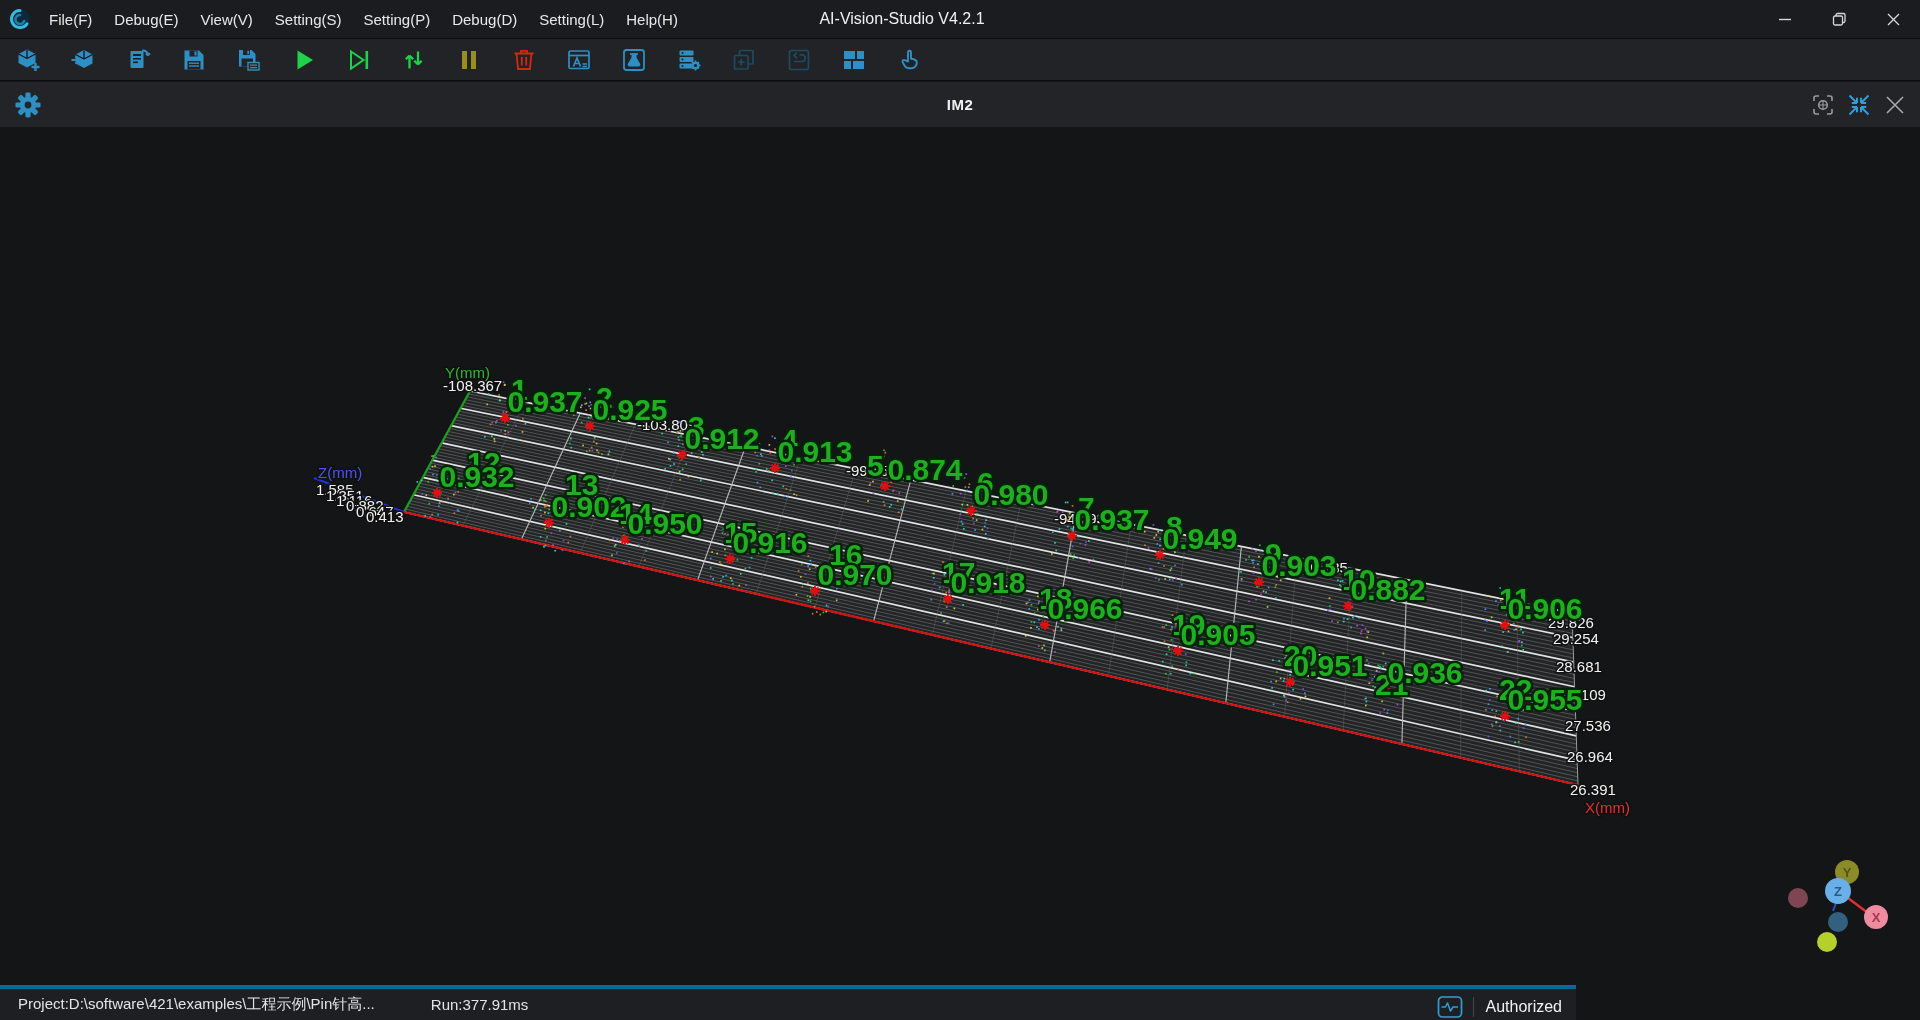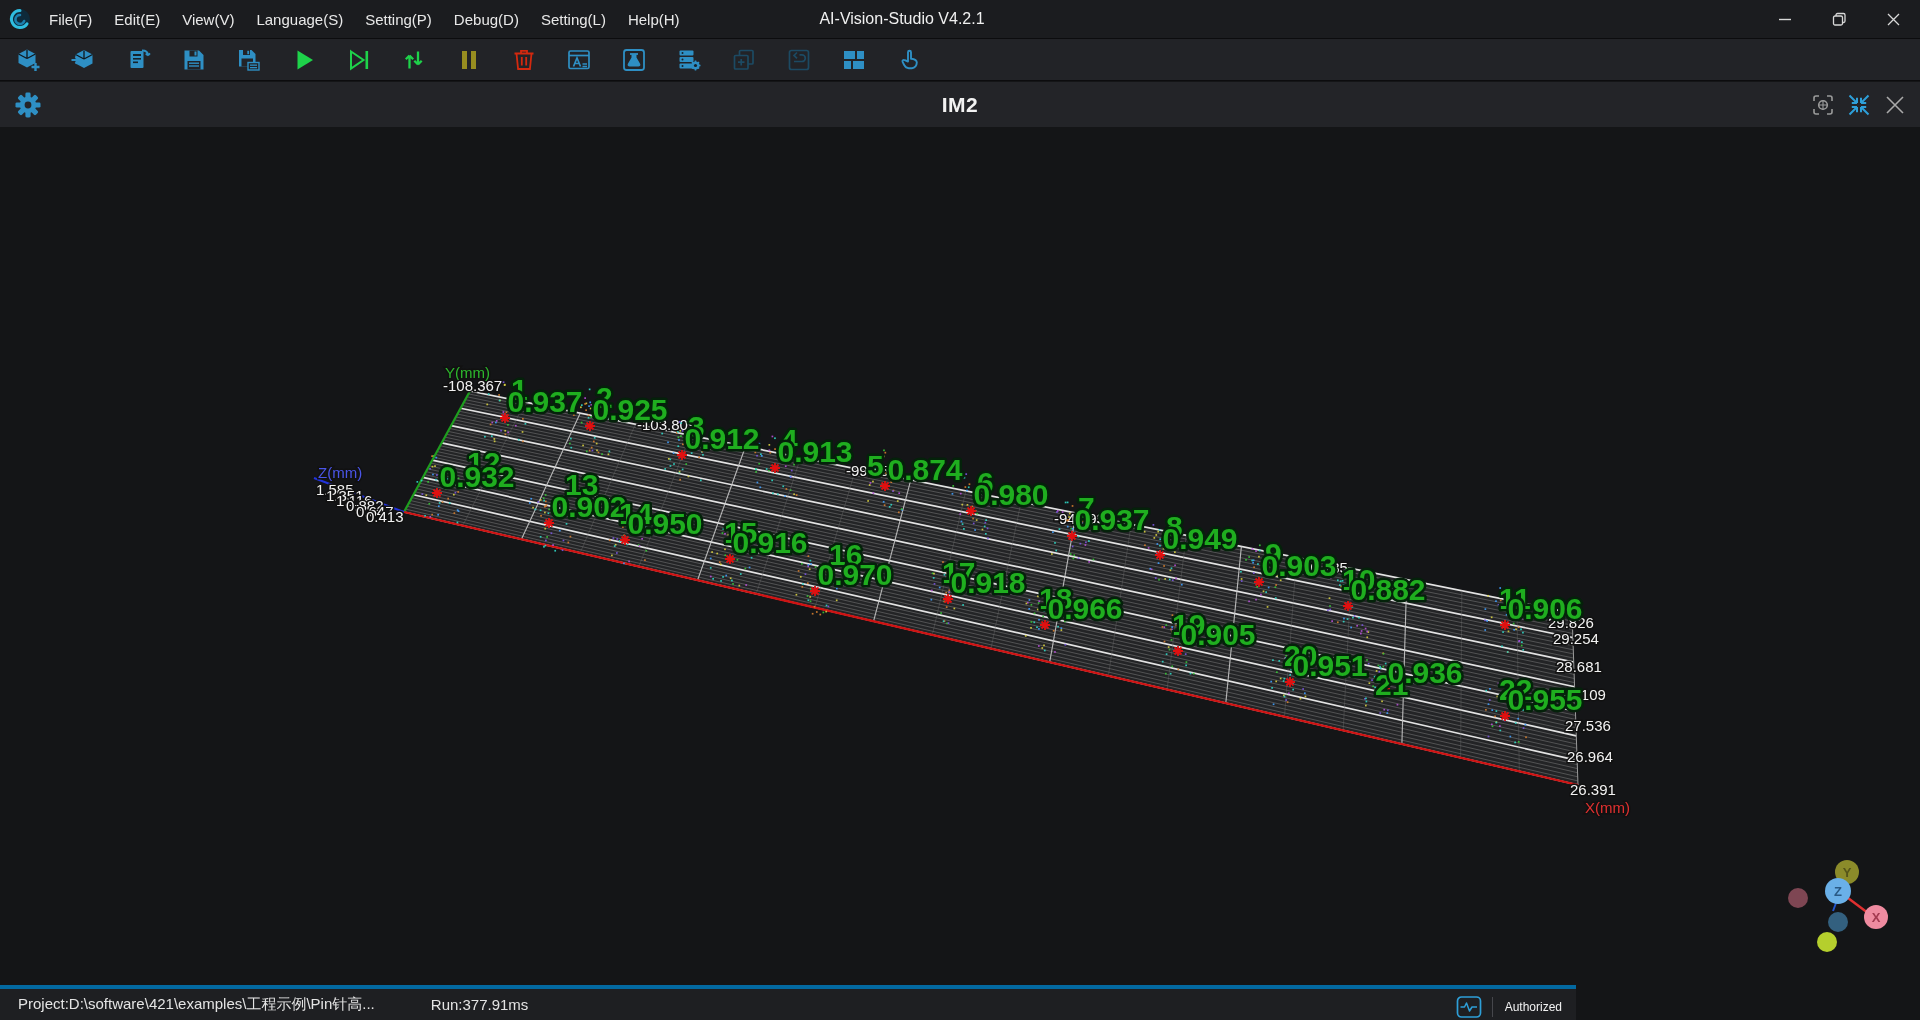--- a/index.html
+++ b/index.html
@@ -25,56 +25,56 @@
     display:flex; align-items:center; z-index:30; padding-left:16px; }
   .tbtn { width:26px; height:26px; margin-right:29px; display:flex; align-items:center;
     justify-content:center; }
   .tbtn svg { width:26px; height:26px; display:block; }
 
   
   .panel-header { position:absolute; left:0; top:82px; width:1920px; height:45px;
     background:#232428; z-index:20; }
   .gear-btn { position:absolute; left:14px; top:9px; width:28px; height:28px; }
   .panel-title { position:absolute; left:50%; top:0; height:45px; transform:translateX(-50%);
-    display:flex; align-items:center; color:#f2f2f2; font-size:21px; font-weight:bold;
+    display:flex; align-items:center; color:#f2f2f2; font-size:15px; font-weight:bold;
     letter-spacing:0.5px; }
   .ph-icons { position:absolute; right:12px; top:0; height:45px; display:flex;
     align-items:center; gap:10px; }
   .ph-btn { width:26px; height:26px; display:flex; align-items:center; justify-content:center; }
 
   
   .canvas { position:absolute; left:0; top:127px; width:1920px; height:858px;
     background:#141517; z-index:1; }
   #plot { position:absolute; left:0; top:0; width:1920px; height:1020px; z-index:5; }
 
   
   .statusbar { position:absolute; left:0; top:985px; width:1576px; height:35px;
     background:#1e1f22; border-top:4px solid #0369a1; z-index:30;
     display:flex; align-items:center; color:#e4e4e4; font-size:15px; }
   .sb-project { margin-left:18px; }
   .sb-run { margin-left:56px; }
   .sb-right { position:absolute; right:14px; top:0; height:35px; display:flex;
     align-items:center; }
   .sb-divider { width:1px; height:20px; background:#46474c; margin:0 12px 0 10px; }
-  .sb-auth { font-size:12px; color:#f2f2f2; }
+  .sb-auth { font-size:16px; color:#f2f2f2; }
 </style>
 </head>
 <body>
 
 <div class="titlebar">
   <svg class="logo" viewBox="0 0 24 24">
     <circle cx="12" cy="12" r="10" fill="#0e2a3a"></circle>
     <path d="M12 3.5a8.5 8.5 0 1 0 7 13.3" stroke="#2fbde0" stroke-width="3" fill="none" stroke-linecap="round"></path>
     <path d="M12 8a4.5 4.5 0 1 0 4.2 6" stroke="#1b7fae" stroke-width="2.6" fill="none" stroke-linecap="round"></path>
   </svg>
   <div class="menus" id="menus">
       <div class="menu-item">File(F)</div>
-      <div class="menu-item">Edit(E)</div>
+      <div class="menu-item">Debug(E)</div>
       <div class="menu-item">View(V)</div>
-      <div class="menu-item">Language(S)</div>
+      <div class="menu-item">Setting(S)</div>
       <div class="menu-item">Setting(P)</div>
       <div class="menu-item">Debug(D)</div>
       <div class="menu-item">Setting(L)</div>
       <div class="menu-item">Help(H)</div>
     </div>
   <div class="win-title">AI-Vision-Studio V4.2.1</div>
   <div class="winbtns">
     <div class="winbtn">
       <svg width="14" height="14" viewBox="0 0 14 14">
           <path d="M1 7.5h12" stroke="#d8d8d8" stroke-width="1.4"></path>

